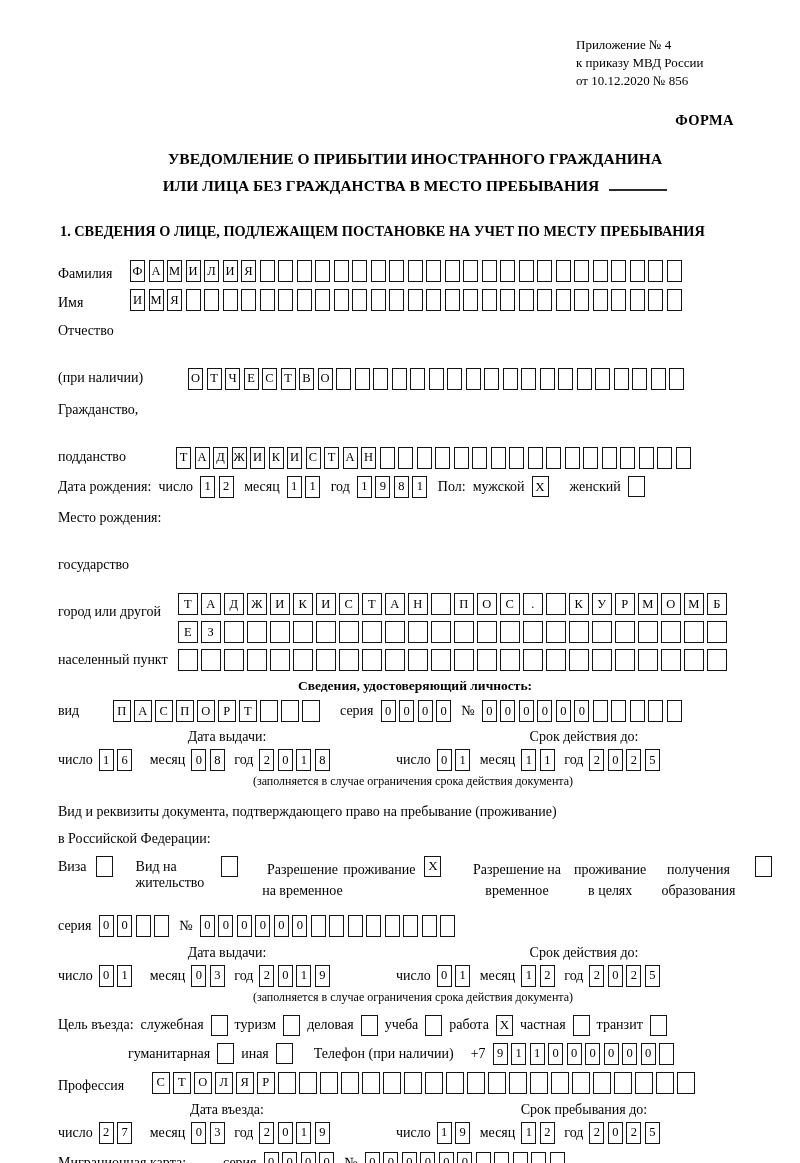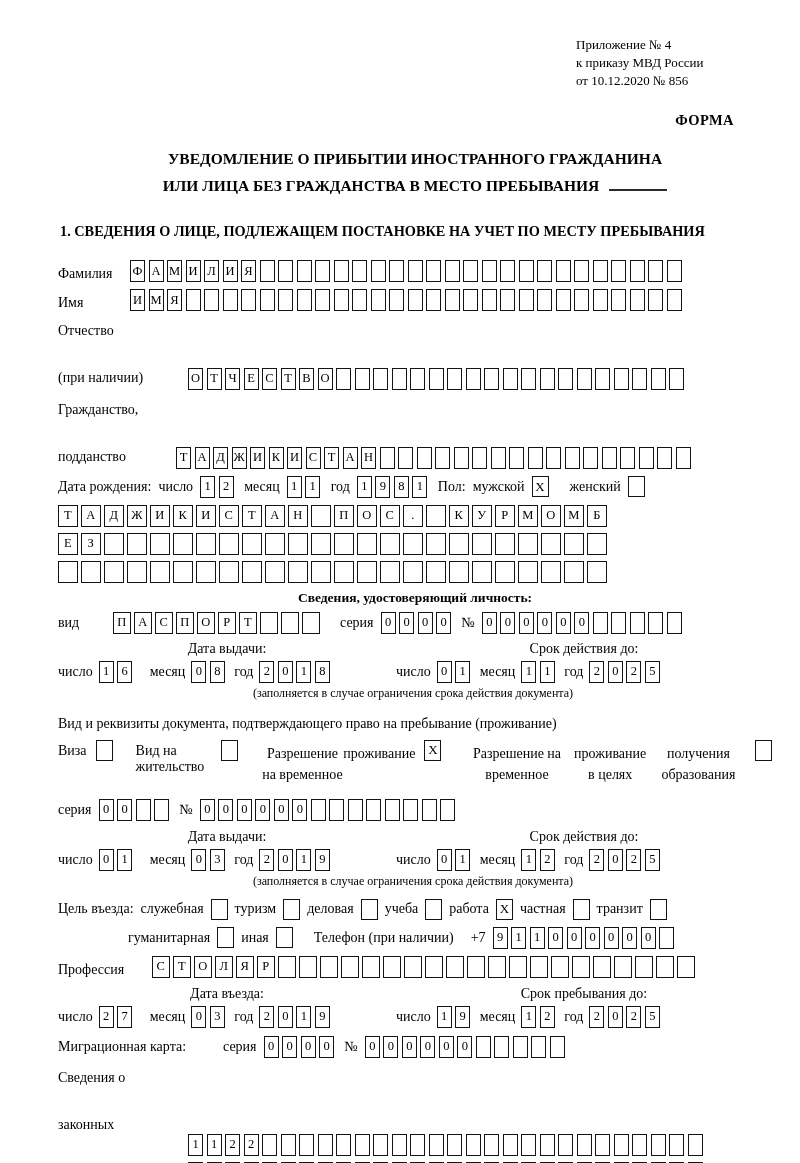--- a/index.html
+++ b/index.html
@@ -240,20 +240,26 @@
         <span class="cell">1</span>
       </span>
     <span>Пол:</span>
     <span>мужской</span>
     <span class="checkbox">X</span>
     <span class="gap-lg">женский</span>
     <span class="checkbox"></span>
   </div>
 
   <div class="frow">
+    <span class="lbl2 w120">
+      <span>Место рождения:</span>
+      <span>государство</span>
+      <span>город или другой</span>
+      <span>населенный пункт</span>
+    </span>
     <span class="stack">
       <span class="cellrow wide">
           <span class="cell">Т</span>
           <span class="cell">А</span>
           <span class="cell">Д</span>
           <span class="cell">Ж</span>
           <span class="cell">И</span>
           <span class="cell">К</span>
           <span class="cell">И</span>
           <span class="cell">С</span>
@@ -409,20 +415,21 @@
             <span class="cell">0</span>
             <span class="cell">2</span>
             <span class="cell">5</span>
           </span>
       </div>
     </div>
   </div>
   <div class="note-right">(заполняется в случае ограничения срока действия документа)</div>
 
   <div class="intro">Вид и реквизиты документа, подтверждающего право на пребывание (проживание)</div>
+  <div class="intro">в Российской Федерации:</div>
 
   <div class="optrow">
     <span class="optlabel">Виза</span>
     <span class="checkbox"></span>
     <span class="optlabel gap-lg">Вид на жительство</span>
     <span class="checkbox"></span>
     <span class="optmulti gap-lg">
       <span>Разрешение на временное</span>
       <span>проживание</span>
     </span>

